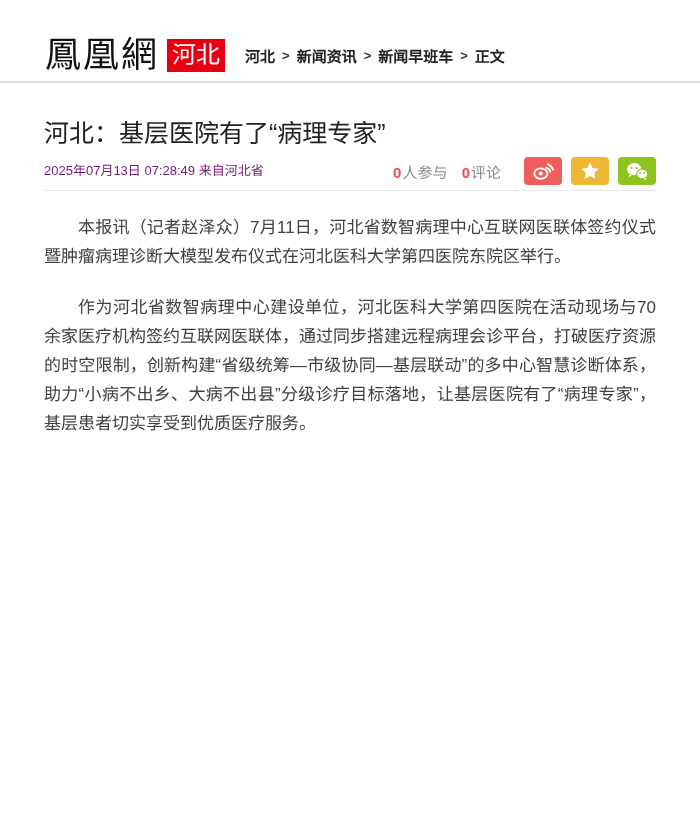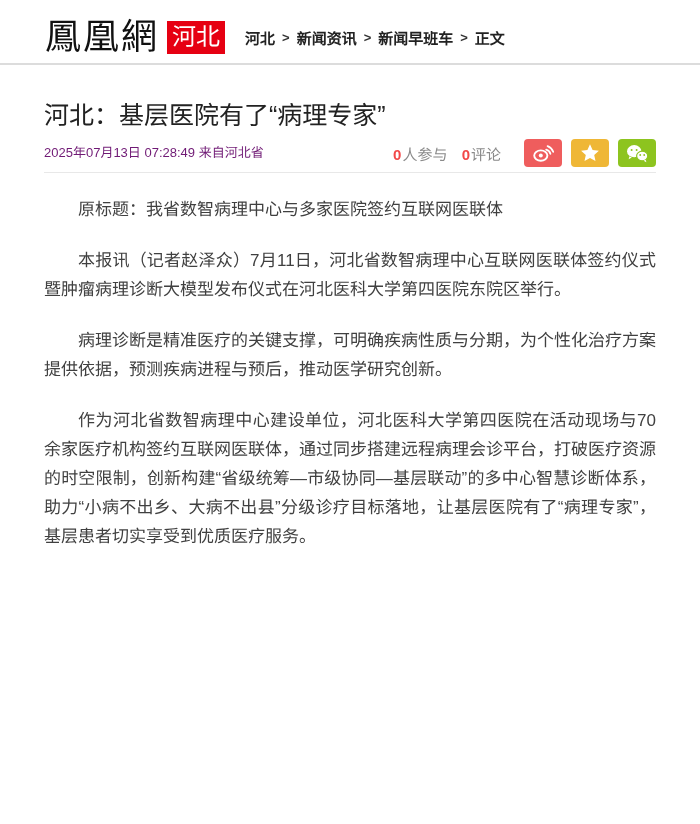--- a/index.html
+++ b/index.html
@@ -7,21 +7,21 @@
   body {
     width: 700px;
     height: 824px;
     overflow: hidden;
     font-family: "Liberation Sans", sans-serif;
     position: relative;
   }
 
   
   .site-header {
-    height: 65px;
+    height: 83px;
     border-bottom: 2px solid #dcdcdc;
     padding: 0 0 0 45px;
     display: flex;
     align-items: flex-end;
   }
   .logo-wrap {
     display: flex;
     align-items: flex-end;
     cursor: pointer;
   }
@@ -205,19 +205,17 @@
             </svg>
           </span>
         </button>
       </div>
     </div>
   </div>
 
   <hr class="meta-divider">
 
   <div class="article-body">
-      <p>原标题：我省数智病理中心与多家医院签约互联网医联体</p>
       <p>本报讯（记者赵泽众）7月11日，河北省数智病理中心互联网医联体签约仪式暨肿瘤病理诊断大模型发布仪式在河北医科大学第四医院东院区举行。</p>
-      <p>病理诊断是精准医疗的关键支撑，可明确疾病性质与分期，为个性化治疗方案提供依据，预测疾病进程与预后，推动医学研究创新。</p>
       <p>作为河北省数智病理中心建设单位，河北医科大学第四医院在活动现场与70余家医疗机构签约互联网医联体，通过同步搭建远程病理会诊平台，打破医疗资源的时空限制，创新构建“省级统筹—市级协同—基层联动”的多中心智慧诊断体系，助力“小病不出乡、大病不出县”分级诊疗目标落地，让基层医院有了“病理专家”，基层患者切实享受到优质医疗服务。</p>
     </div>
 
 </main>
 
 </body></html>

